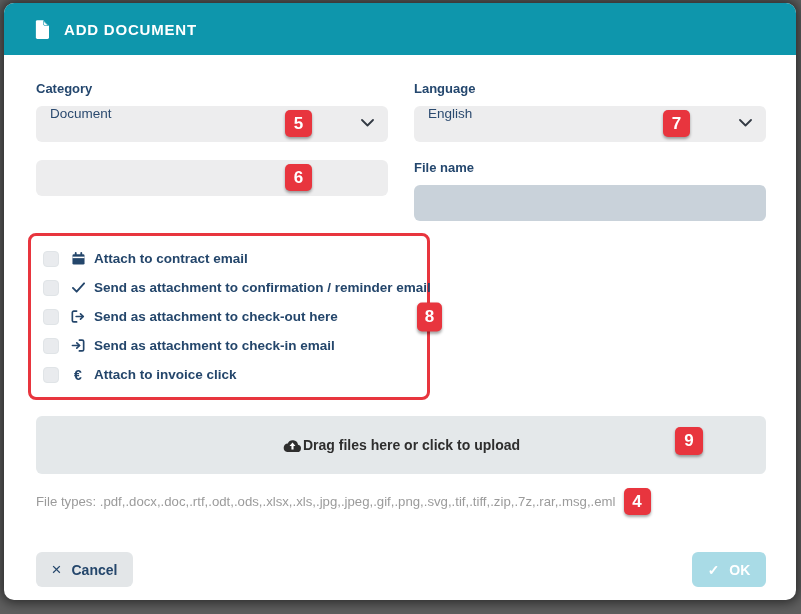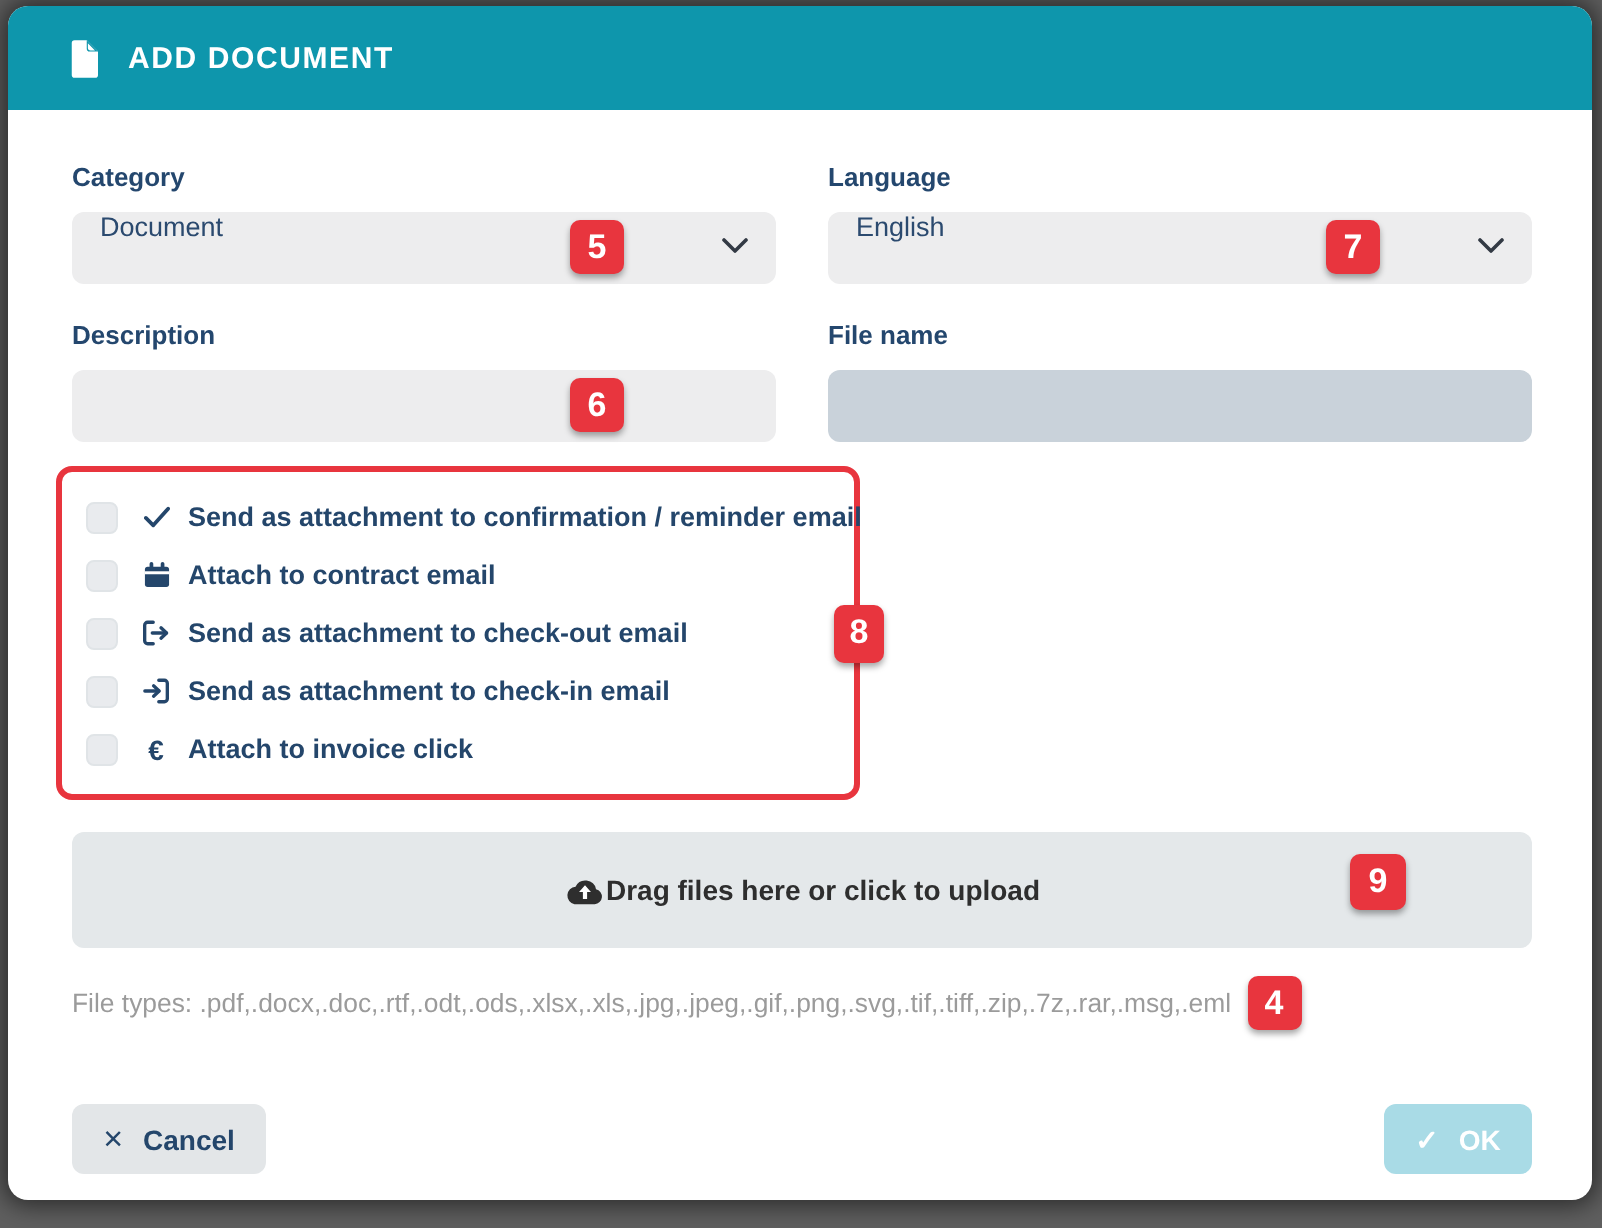--- a/index.html
+++ b/index.html
@@ -135,66 +135,65 @@
             <svg width="13" height="8" viewBox="0 0 13 8">
                 <polyline points="1,1 6.5,6.5 12,1" fill="none" stroke="#333a44" stroke-width="1.8" stroke-linecap="round" stroke-linejoin="round"></polyline>
               </svg>
           </span>
         </div>
       </div>
     </div>
 
     <div class="row2 row-gap">
       <div>
-        <div class="field-label">Description</div>
         <div class="text-input-wrap">
           <input class="text-input" type="text" value="" style="">
           <span class="step-badge badge-in-field">6</span>
         </div>
       </div>
       <div>
         <div class="field-label">File name</div>
         <div class="text-input-wrap">
           <input class="text-input disabled" type="text" disabled="" value="" style="">
         </div>
       </div>
     </div>
 
     <div class="checkbox-group">
-      <div class="checkbox-row">
-        <span class="checkbox-box"></span>
-        <span class="row-icon">
-          <svg width="13" height="11" viewBox="0 0 14 11">
-              <polyline points="1,6 5,10 13,1" fill="none" stroke="#24466b" stroke-width="2" stroke-linecap="round" stroke-linejoin="round"></polyline>
-            </svg>
-        </span>
-        <span class="checkbox-label">Send as attachment to confirmation / reminder email</span>
-      </div>
       <div class="checkbox-row">
         <span class="checkbox-box"></span>
         <span class="row-icon">
           <svg width="13" height="13" viewBox="0 0 14 14">
             <rect x="0.5" y="2.5" width="13" height="11" rx="1.5" fill="#24466b"></rect>
             <rect x="3" y="0" width="2" height="4" rx="1" fill="#24466b"></rect>
             <rect x="9" y="0" width="2" height="4" rx="1" fill="#24466b"></rect>
             <rect x="0.5" y="5" width="13" height="1.6" fill="#ffffff"></rect>
           </svg>
         </span>
         <span class="checkbox-label">Attach to contract email</span>
       </div>
       <div class="checkbox-row">
         <span class="checkbox-box"></span>
         <span class="row-icon">
+          <svg width="13" height="11" viewBox="0 0 14 11">
+              <polyline points="1,6 5,10 13,1" fill="none" stroke="#24466b" stroke-width="2" stroke-linecap="round" stroke-linejoin="round"></polyline>
+            </svg>
+        </span>
+        <span class="checkbox-label">Send as attachment to confirmation / reminder email</span>
+      </div>
+      <div class="checkbox-row">
+        <span class="checkbox-box"></span>
+        <span class="row-icon">
           <svg width="14" height="13" viewBox="0 0 15 14">
             <path d="M6 1.2 H3 A1.6 1.6 0 0 0 1.4 2.8 V11.2 A1.6 1.6 0 0 0 3 12.8 H6" fill="none" stroke="#24466b" stroke-width="1.8" stroke-linecap="round"></path>
             <line x1="5.5" y1="7" x2="13" y2="7" stroke="#24466b" stroke-width="1.8" stroke-linecap="round"></line>
             <polyline points="10.2,4.2 13.2,7 10.2,9.8" fill="none" stroke="#24466b" stroke-width="1.8" stroke-linecap="round" stroke-linejoin="round"></polyline>
           </svg>
         </span>
-        <span class="checkbox-label">Send as attachment to check-out email</span>
+        <span class="checkbox-label">Send as attachment to check-out here</span>
       </div>
       <div class="checkbox-row">
         <span class="checkbox-box"></span>
         <span class="row-icon">
           <svg width="14" height="13" viewBox="0 0 15 14">
             <path d="M9 1.2 H12 A1.6 1.6 0 0 1 13.6 2.8 V11.2 A1.6 1.6 0 0 1 12 12.8 H9" fill="none" stroke="#24466b" stroke-width="1.8" stroke-linecap="round"></path>
             <line x1="1.5" y1="7" x2="9" y2="7" stroke="#24466b" stroke-width="1.8" stroke-linecap="round"></line>
             <polyline points="6.2,4.2 9.2,7 6.2,9.8" fill="none" stroke="#24466b" stroke-width="1.8" stroke-linecap="round" stroke-linejoin="round"></polyline>
           </svg>
         </span>

